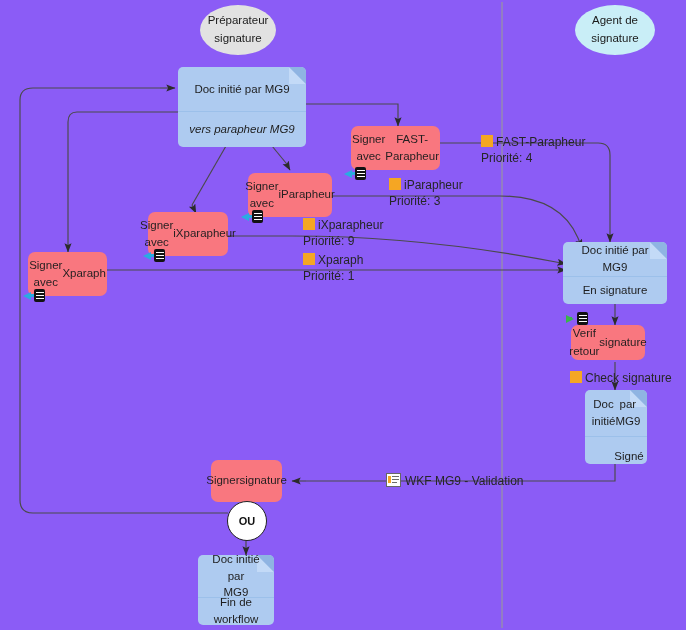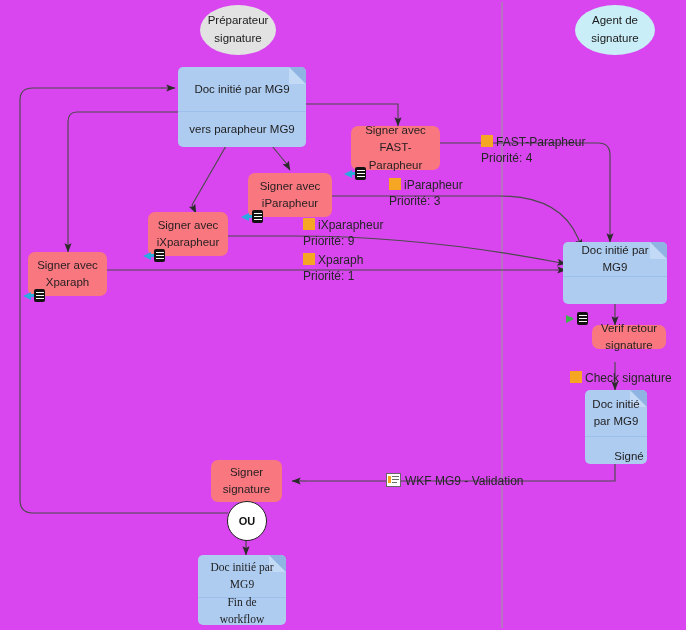--- a/index.html
+++ b/index.html
@@ -5,21 +5,21 @@
   html,body{margin:0;padding:0;background:#ffffff;}
   body{
     font-family:"Liberation Sans", sans-serif;
     -webkit-font-smoothing:antialiased;
   }
   #canvas{
     position:relative;
     width:686px;
     height:630px;
     overflow:hidden;
-    background:#d946ef;
+    background:#8b5cf6;
   }
   svg#wires{
     position:absolute;left:0;top:0;width:686px;height:630px;
     pointer-events:none;
   }
 
   
   .pool{
     position:absolute;
     display:flex;flex-direction:column;
@@ -30,21 +30,21 @@
     text-align:center;
   }
   .pool.prep{background:#e2e2e2;}
   .pool.agent{background:#c9eef7;}
 
   
   .task{
     position:absolute;
     background:#f9777f;
     border-radius:7px;
-    display:flex;flex-direction:column;
+    display:flex;flex-direction:row;
     align-items:center;justify-content:center;
     text-align:center;
     font-size:11.5px;
     color:#231f20;
     line-height:1.5;
     box-sizing:border-box;
     padding:7px 4px;
   }
 
   
@@ -236,44 +236,45 @@
     <span>Agent de</span>
     <span>signature</span>
   </div>
 
   <div class="doc" style="left:178px;top:67px;width:128px;height:80px;">
     <div class="docbody"></div>
     <div class="fold2"></div>
     <div class="fold"></div>
     <div class="rowtop" style="height:44px;">Doc initié par MG9</div>
     <div class="sep" style="top:44px;"></div>
-    <div class="rowbot" style="height:36px;">vers parapheur MG9</div>
+    <div class="rowbot" style="height:36px;font-style:italic;">vers parapheur MG9</div>
   </div>
 
   <div class="doc" style="left:563px;top:242px;width:104px;height:62px;">
     <div class="docbody"></div>
     <div class="fold2"></div>
     <div class="fold"></div>
     <div class="rowtop" style="height:34px;">Doc initié par MG9</div>
     <div class="sep" style="top:34px;"></div>
+    <div class="rowbot" style="height:28px;">En signature</div>
   </div>
 
   <div class="doc" style="left:585px;top:390px;width:62px;height:74px;">
     <div class="docbody"></div>
     <div class="fold2"></div>
     <div class="fold"></div>
-    <div class="rowtop" style="height:46px;flex-direction:column;text-align:right;">
+    <div class="rowtop" style="height:46px;flex-direction:row;">
       <span>Doc initié</span>
       <span>par MG9</span>
     </div>
     <div class="sep" style="top:46px;"></div>
     <div class="rowbot" style="height:16px;margin-left:26px;">Signé</div>
   </div>
 
-  <div class="doc" style="left:198px;top:555px;width:88px;height:70px;font-family:Liberation Serif, serif;">
+  <div class="doc" style="left:198px;top:555px;width:76px;height:70px;">
     <div class="docbody"></div>
     <div class="fold2"></div>
     <div class="fold"></div>
     <div class="rowtop" style="height:42px;flex-direction:column;">
       <span>Doc initié par</span>
       <span>MG9</span>
     </div>
     <div class="sep" style="top:42px;"></div>
     <div class="rowbot" style="height:28px;">Fin de workflow</div>
   </div>
@@ -311,21 +312,21 @@
   <div class="task" style="left:28px;top:252px;width:79px;height:44px;">
     <span>Signer avec</span>
     <span>Xparaph</span>
   </div>
   <div class="msgicon blue" style="left:23px;top:288px;">
     <span class="arr"></span>
     <span class="arrtail"></span>
     <span class="stack"></span>
   </div>
 
-  <div class="task" style="left:592px;top:325px;width:74px;height:24px;">
+  <div class="task" style="left:571px;top:325px;width:74px;height:35px;">
     <span>Verif retour</span>
     <span>signature</span>
   </div>
   <div class="msgicon green" style="left:566px;top:311px;">
     <span class="arr"></span>
     <span class="arrtail"></span>
     <span class="stack"></span>
   </div>
 
   <div class="task" style="left:211px;top:460px;width:71px;height:42px;">

